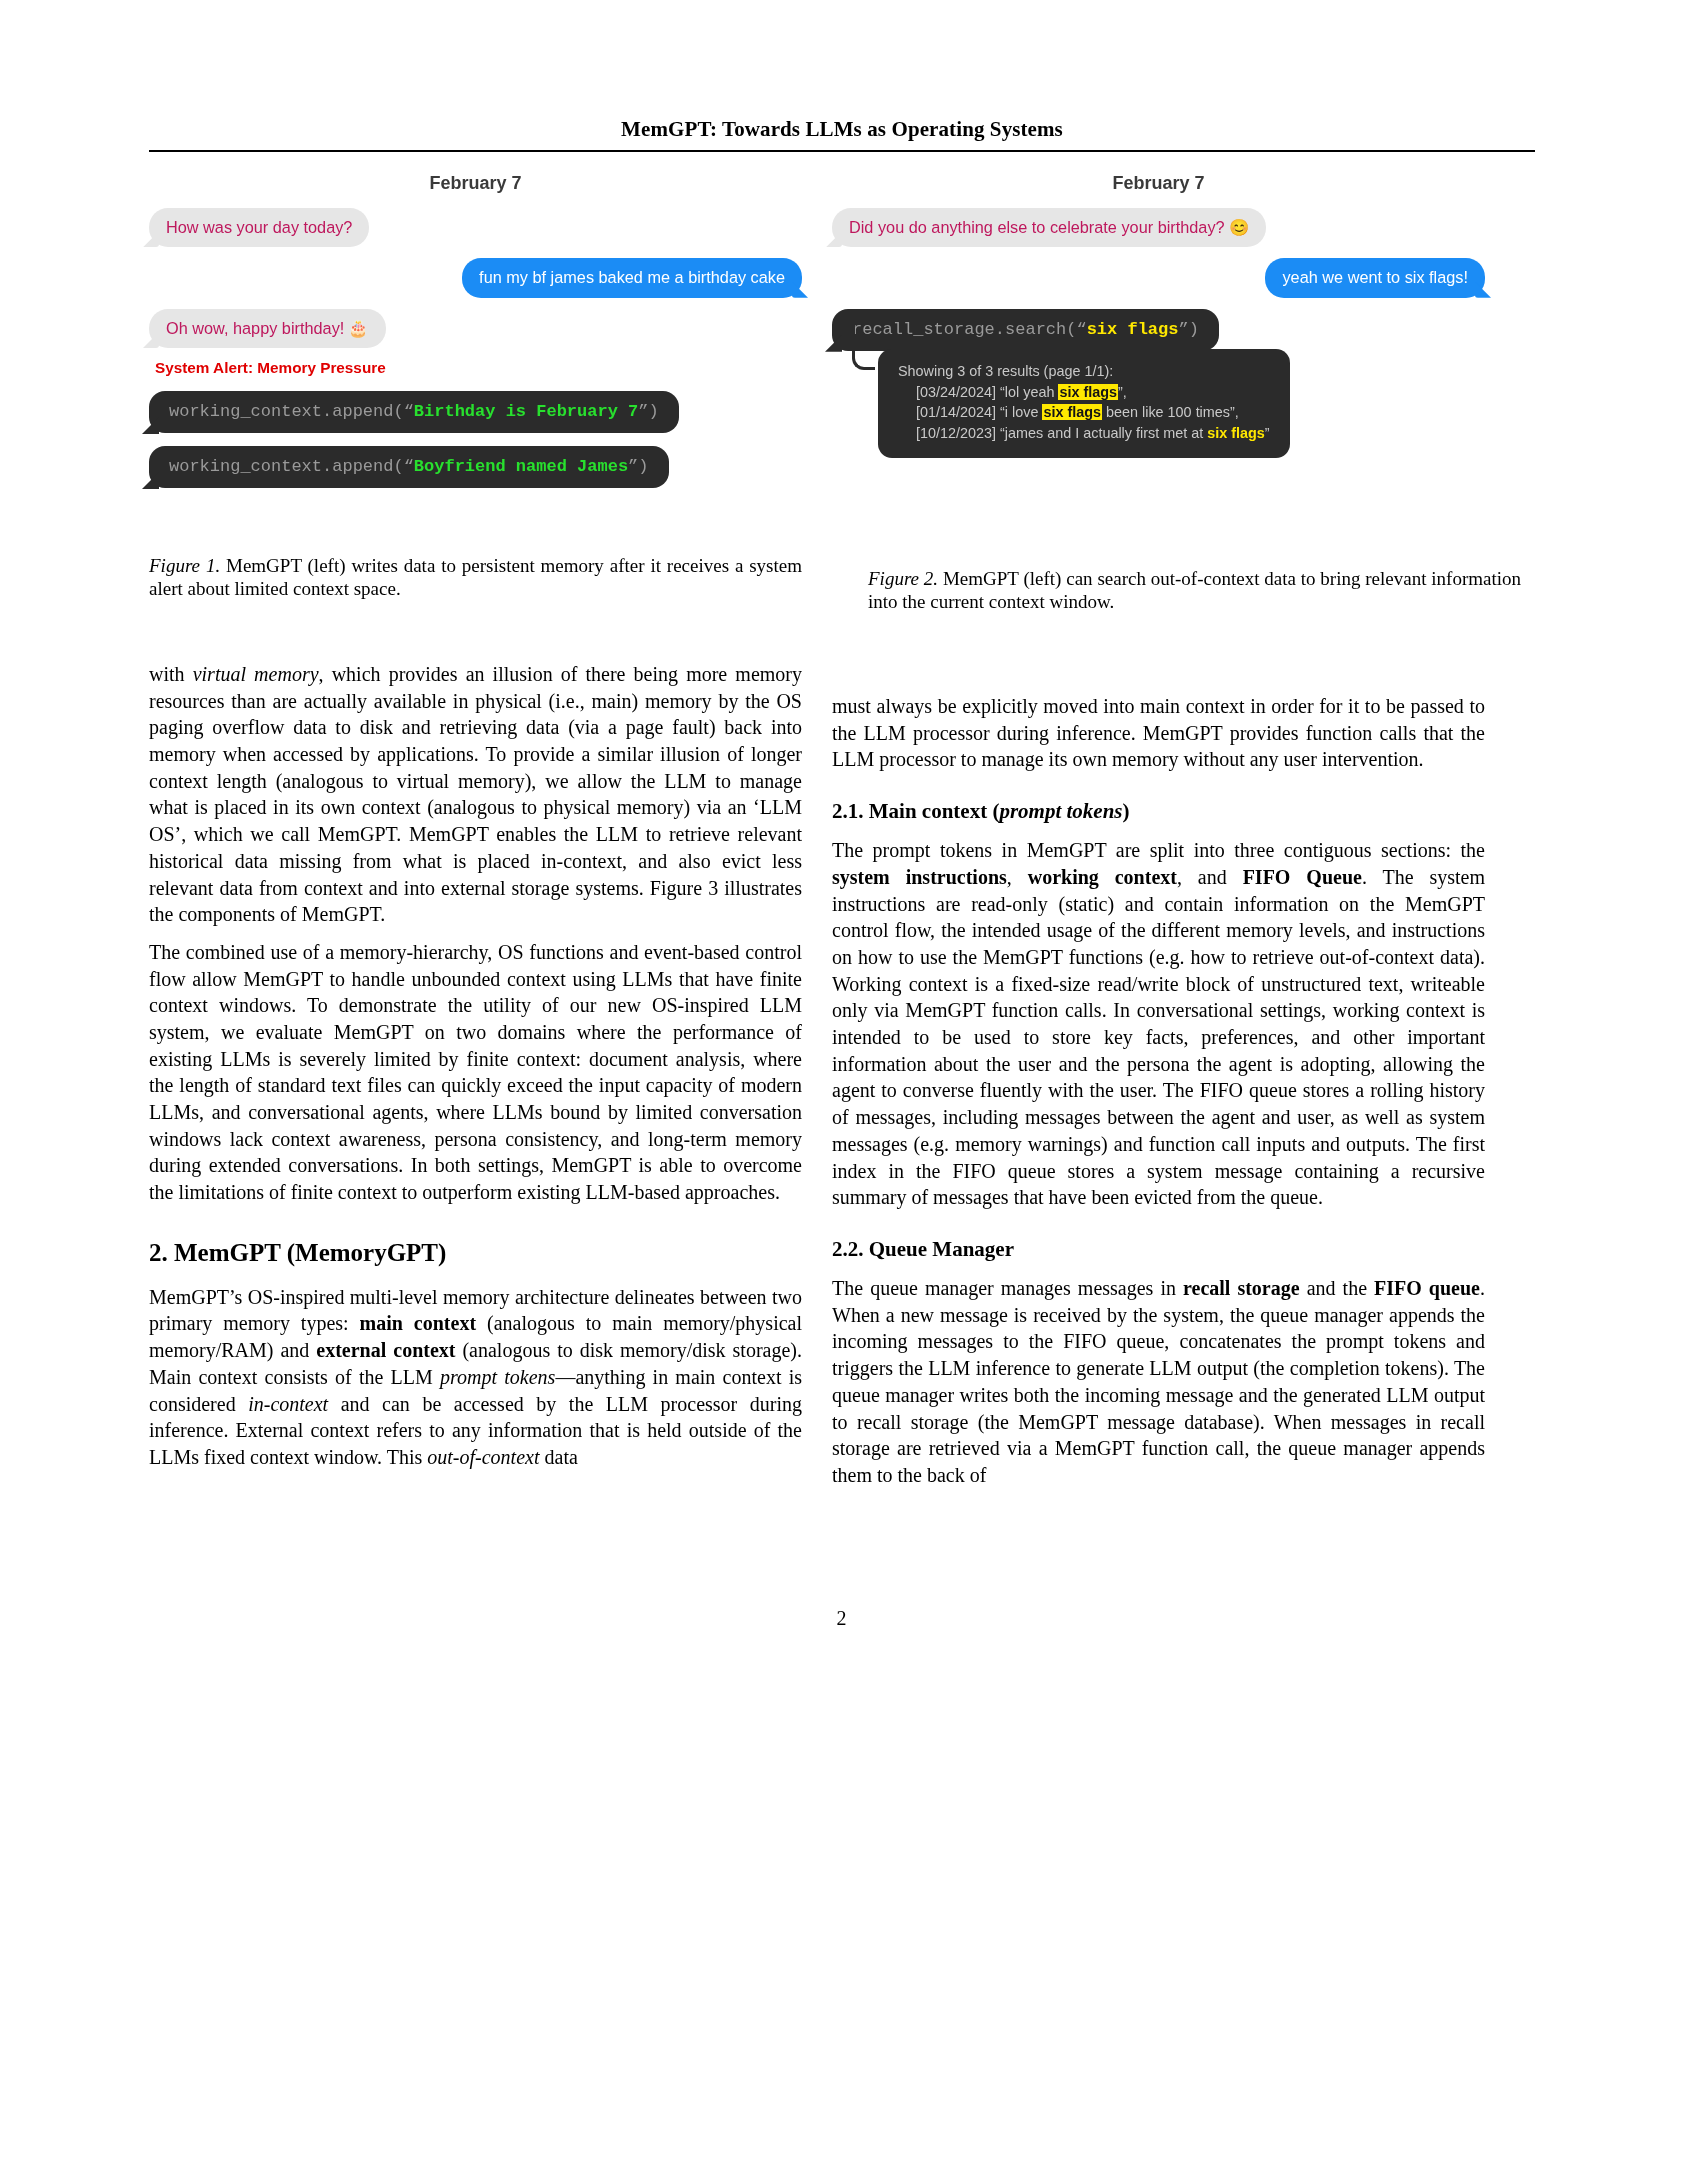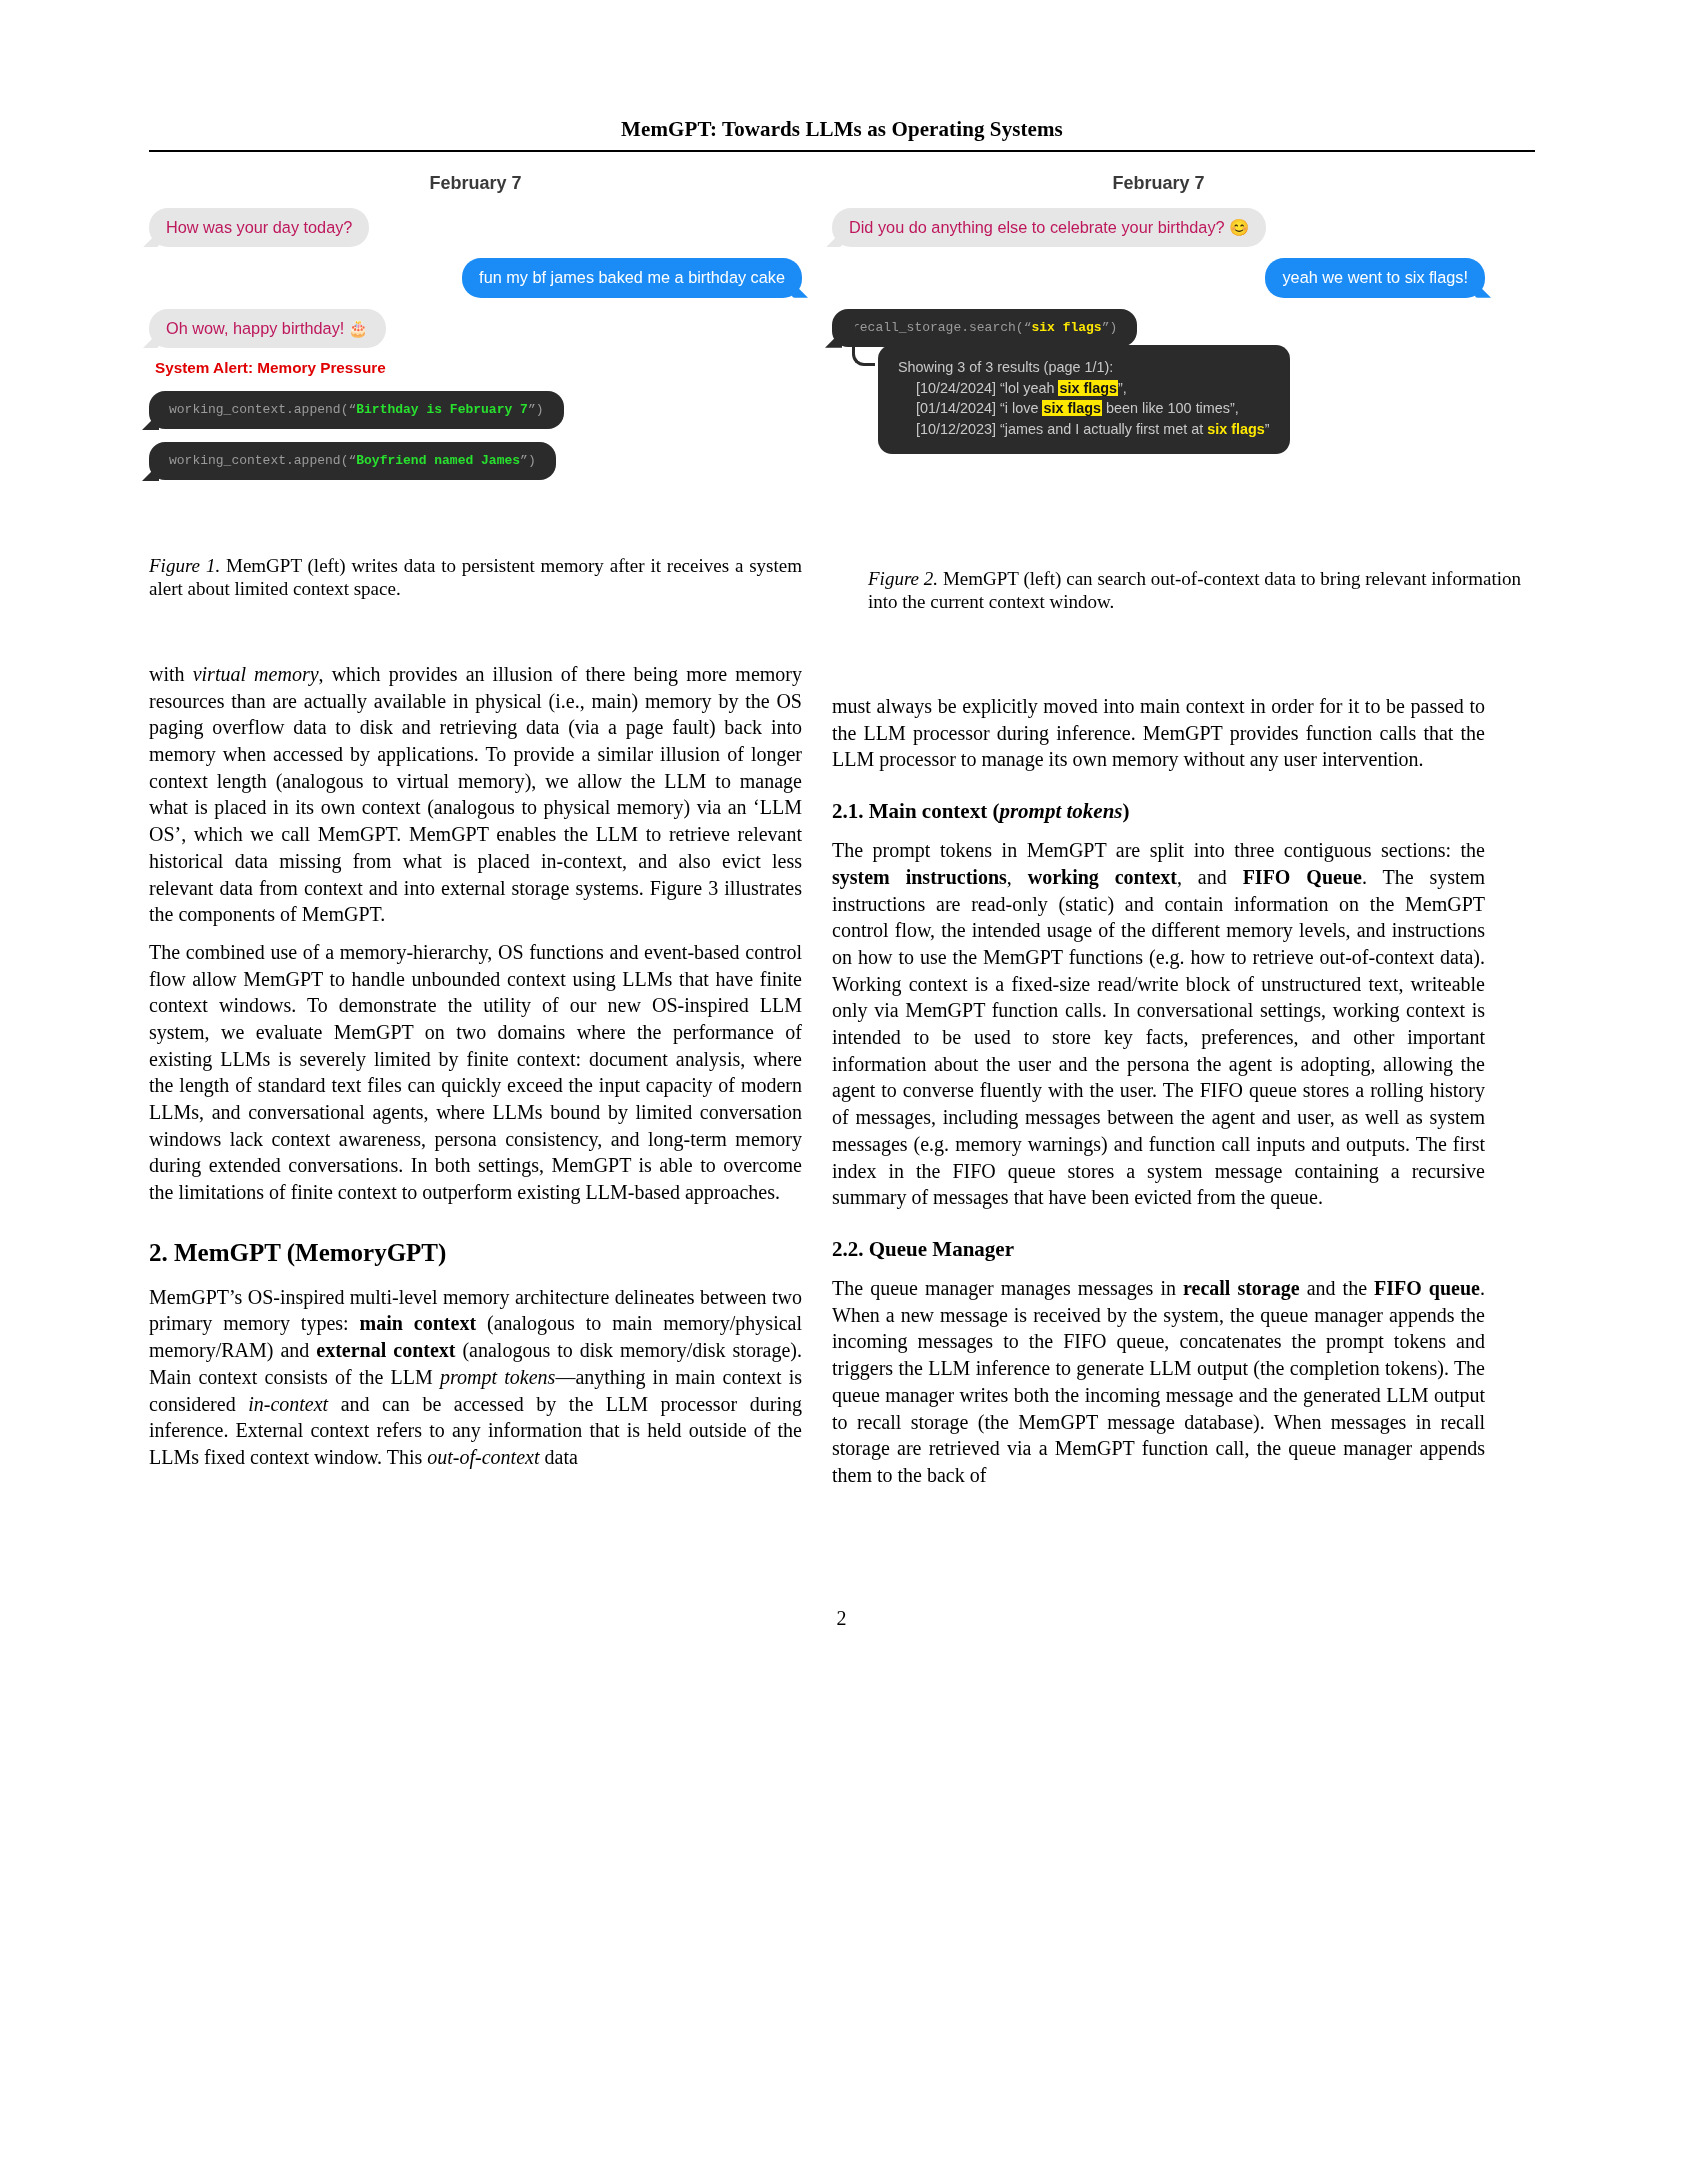--- a/index.html
+++ b/index.html
@@ -110,21 +110,21 @@
   
   .code-row { display: flex; margin-bottom: 13px; }
   .code-row.left  { justify-content: flex-start; }
 
   .codebubble {
     position: relative;
     background: #2b2b2b;
     border-radius: 16px;
     padding: 11px 20px 12px 20px;
     font-family: "Liberation Mono", monospace;
-    font-size: 13px;
+    font-size: 17px;
     color: #9a9a9a;
     box-sizing: border-box;
   }
   .codebubble.tail-left::after {
     content: "";
     position: absolute;
     left: -7px; bottom: -1px;
     width: 17px; height: 17px;
     background: #2b2b2b;
     clip-path: polygon(100% 0, 100% 100%, 0 100%);
@@ -273,21 +273,21 @@
     </div>
 
     <div class="code-row left" style="margin-bottom:0;">
       <div class="codebubble tail-left"><span>recall_storage.search(</span><span class="quote">“</span><span class="str-yellow">six flags</span><span class="quote">”</span><span>)</span></div>
     </div>
 
     <div class="results-wrap">
       <div class="connector"></div>
       <div class="results">
         <span>Showing 3 of 3 results (page 1/1):</span>
-        <span class="indent"><span>[10/24/2024]</span> <span>“lol yeah </span><span class="hl">six flags</span><span>”,</span></span>
+        <span class="indent"><span>[03/24/2024]</span> <span>“lol yeah </span><span class="hl">six flags</span><span>”,</span></span>
         <span class="indent"><span>[01/14/2024]</span> <span>“i love </span><span class="hl">six flags</span><span> been like 100 times”,</span></span>
         <span class="indent"><span>[10/12/2023]</span> <span>“james and I actually first met at </span><span class="hl-plain">six flags</span><span>”</span></span>
       </div>
     </div>
 
   </div>
 
   <div class="caption cap-right">
     <i>Figure 2.</i>
     <span>MemGPT (left) can search out-of-context data to bring relevant information into the current context window.</span>

